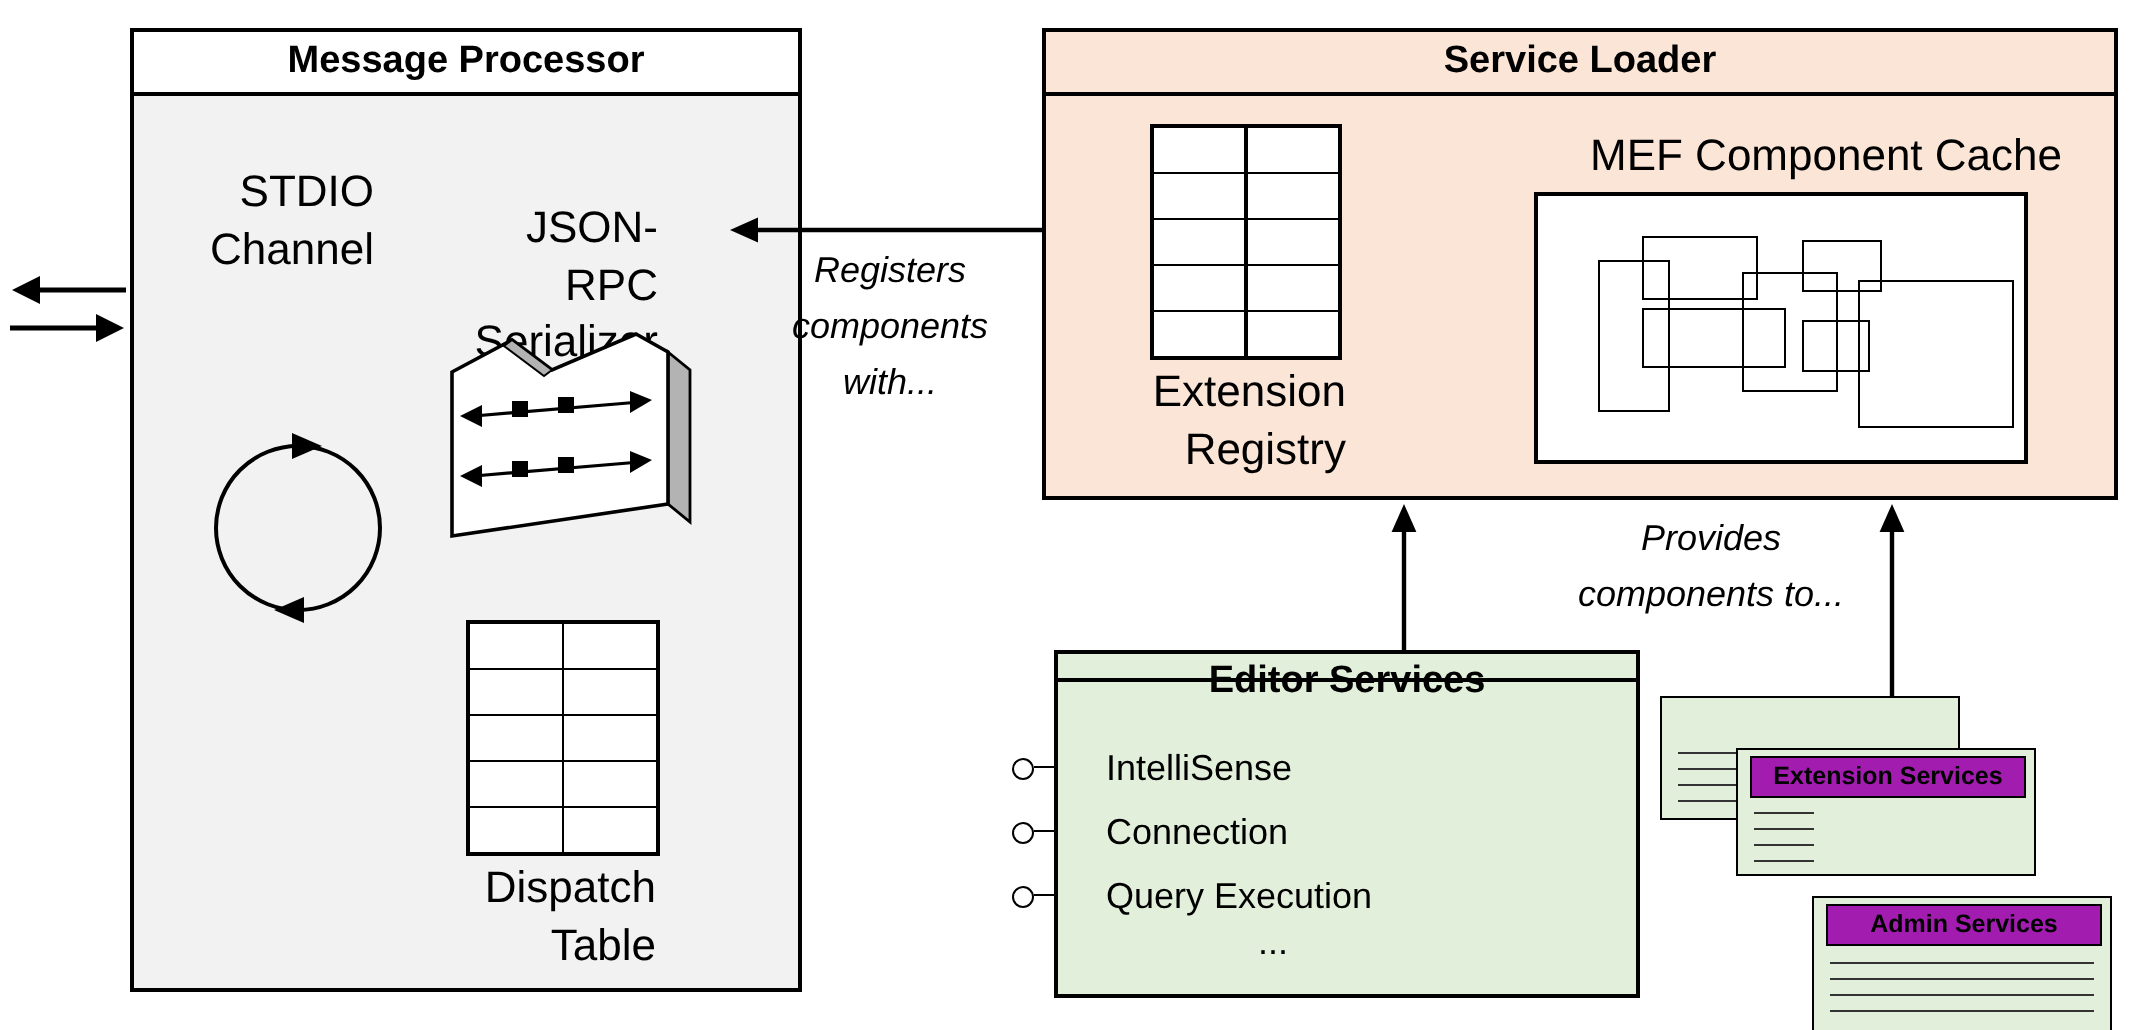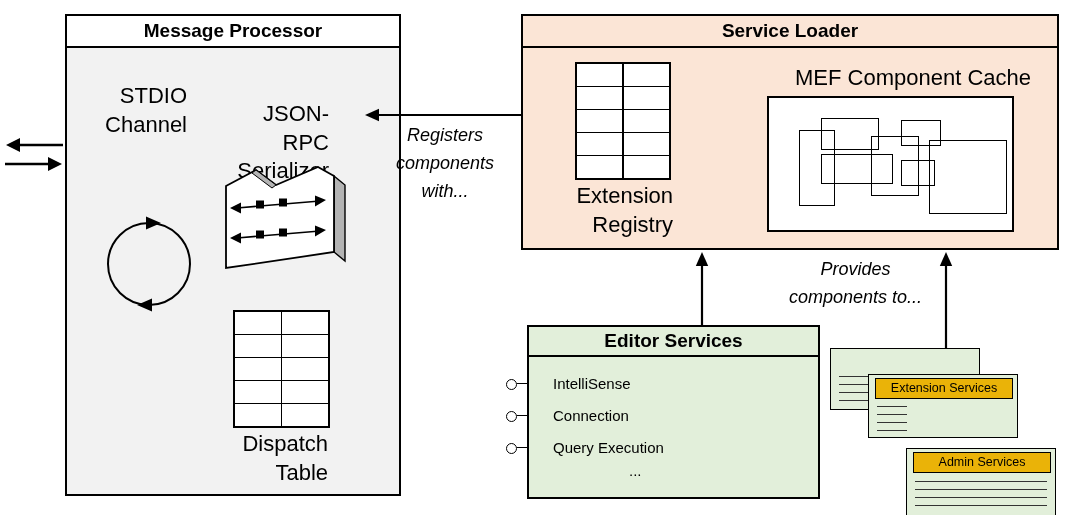--- a/index.html
+++ b/index.html
@@ -16,29 +16,29 @@
 
   .grid-table { position:absolute; display:grid; grid-template-columns:1fr 1fr;
                 grid-auto-rows:1fr; gap:1.5px; background:var(--line,#000);
                 border:2px solid var(--line,#000); }
   .grid-table > div { background:#fff; }
 
   .mef-box { position:absolute; background:#fff; border:2px solid var(--line,#000); }
   .comp { position:absolute; border:1.8px solid var(--line,#000); background:transparent; }
 
   .es-row { position:absolute; left:0; right:0; height:30px; }
-  .es-label { position:absolute; left:24px; font-size:15px; line-height:30px; white-space:nowrap; }
+  .es-label { position:absolute; left:24px; font-size:18px; line-height:30px; white-space:nowrap; }
   .port { position:absolute; left:-23px; top:50%; width:23px; height:0; }
   .port-circle { position:absolute; left:0; top:-5.5px; width:11px; height:11px; border:1.6px solid var(--line,#000);
                  border-radius:50%; background:#fff; }
   .port-stem { position:absolute; left:11px; top:-1px; width:12px; height:0; border-top:1.6px solid var(--line,#000); }
 
   .card { position:absolute; width:150px; background:var(--services-fill,#e2efda); border:1.6px solid var(--line,#000); }
-  .card-title { position:absolute; left:6px; right:4px; top:3px; height:21px; background:#eab308;
-                border:1.3px solid var(--line,#000); font-size:12.5px; font-weight:normal;
+  .card-title { position:absolute; left:6px; right:4px; top:3px; height:21px; background:#a21caf;
+                border:1.3px solid var(--line,#000); font-size:12.5px; font-weight:bold;
                 text-align:center; line-height:18px; overflow:hidden; white-space:nowrap; }
   .card-line { position:absolute; height:0; border-top:1.5px solid #333; }
 </style>
 </head>
 <body>
 
 <div id="canvas">
 
   <svg class="abs-svg" style="left:3px; top:133px;" width="62" height="42" viewBox="0 0 62 42">
     <line x1="60" y1="12" x2="14" y2="12" stroke="#000" stroke-width="2.6"></line>
@@ -132,21 +132,21 @@
 
   <svg class="abs-svg" style="left:690px; top:250px;" width="270" height="102" viewBox="0 0 270 102">
     <line x1="12" y1="75" x2="12" y2="12" stroke="#000" stroke-width="2.2"></line>
     <polygon points="12,2 5.8,16 18.2,16" fill="#000"></polygon>
     <line x1="256" y1="100" x2="256" y2="12" stroke="#000" stroke-width="2.2"></line>
     <polygon points="256,2 249.8,16 262.2,16" fill="#000"></polygon>
   </svg>
   <div class="annotation" style="left:783px; top:256px; width:145px;">Provides components to...</div>
 
   <div class="box" style="left:527px; top:325px; width:293px; height:174px; background:var(--services-fill,#e2efda);">
-    <div class="box-header" style="height:30px; line-height:27px;">Editor Services</div>
+    <div class="box-header" style="height:14px; line-height:27px;">Editor Services</div>
 
     <div class="es-row" style="top:42px;">
       <span class="port">
           <span class="port-circle"></span>
           <span class="port-stem"></span>
         </span>
       <span class="es-label">IntelliSense</span>
     </div>
     <div class="es-row" style="top:106px;">
       <span class="port">

